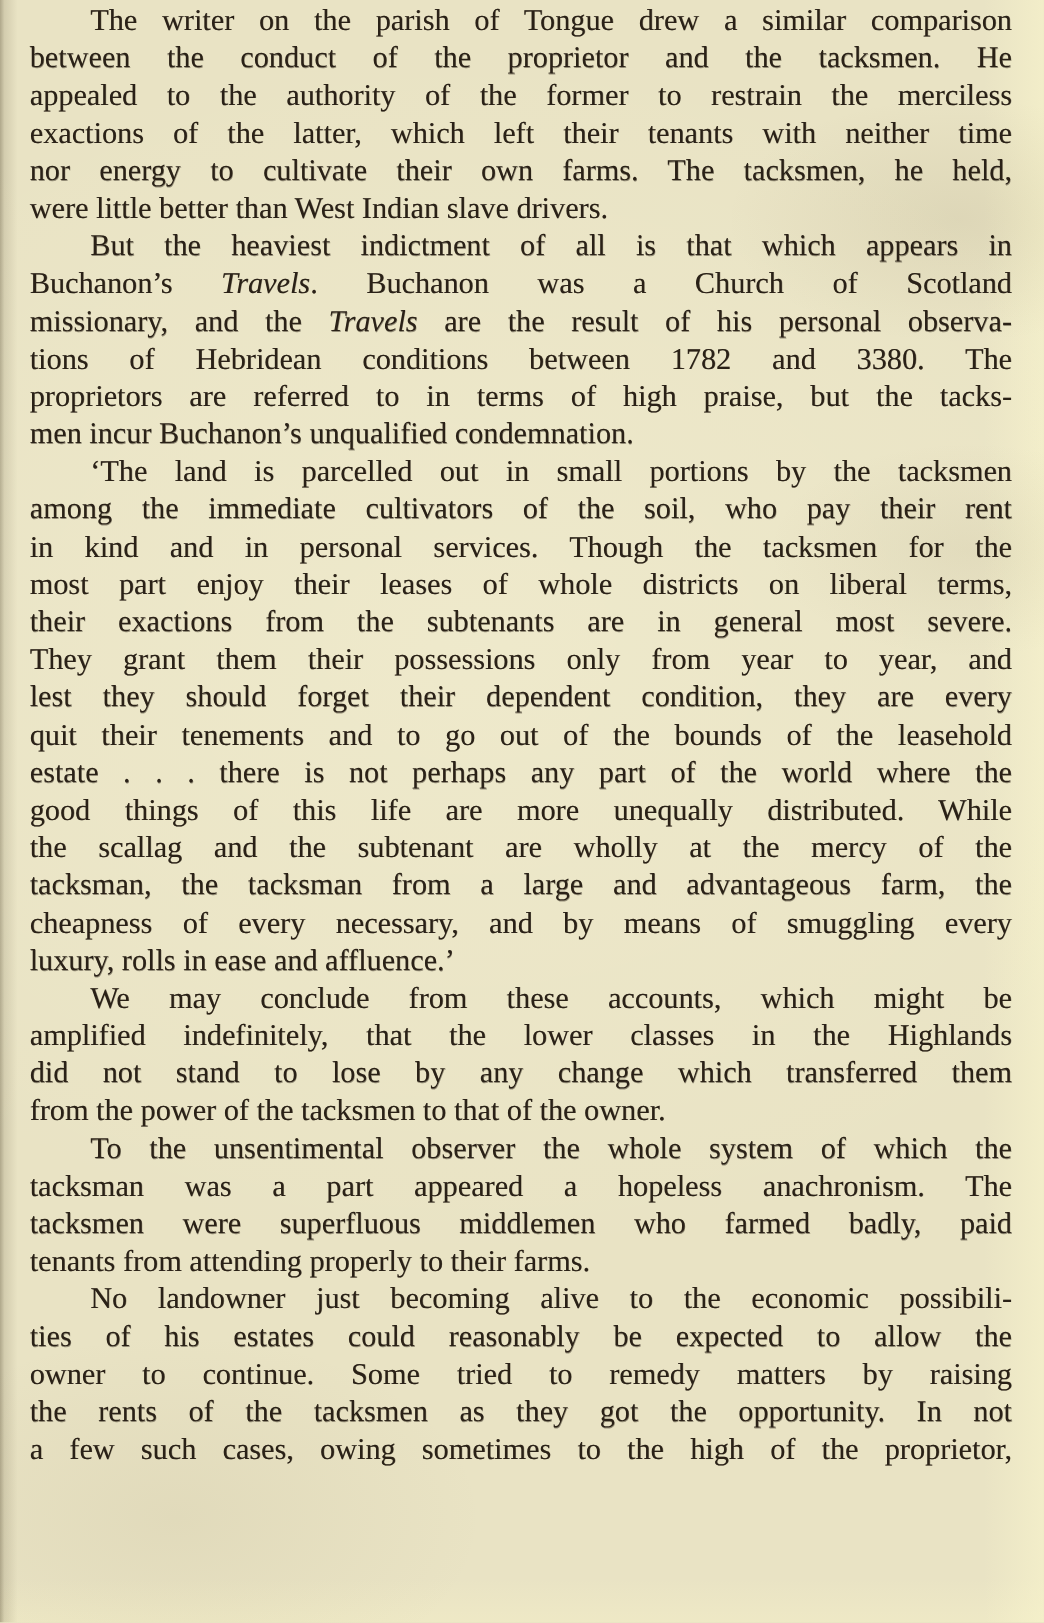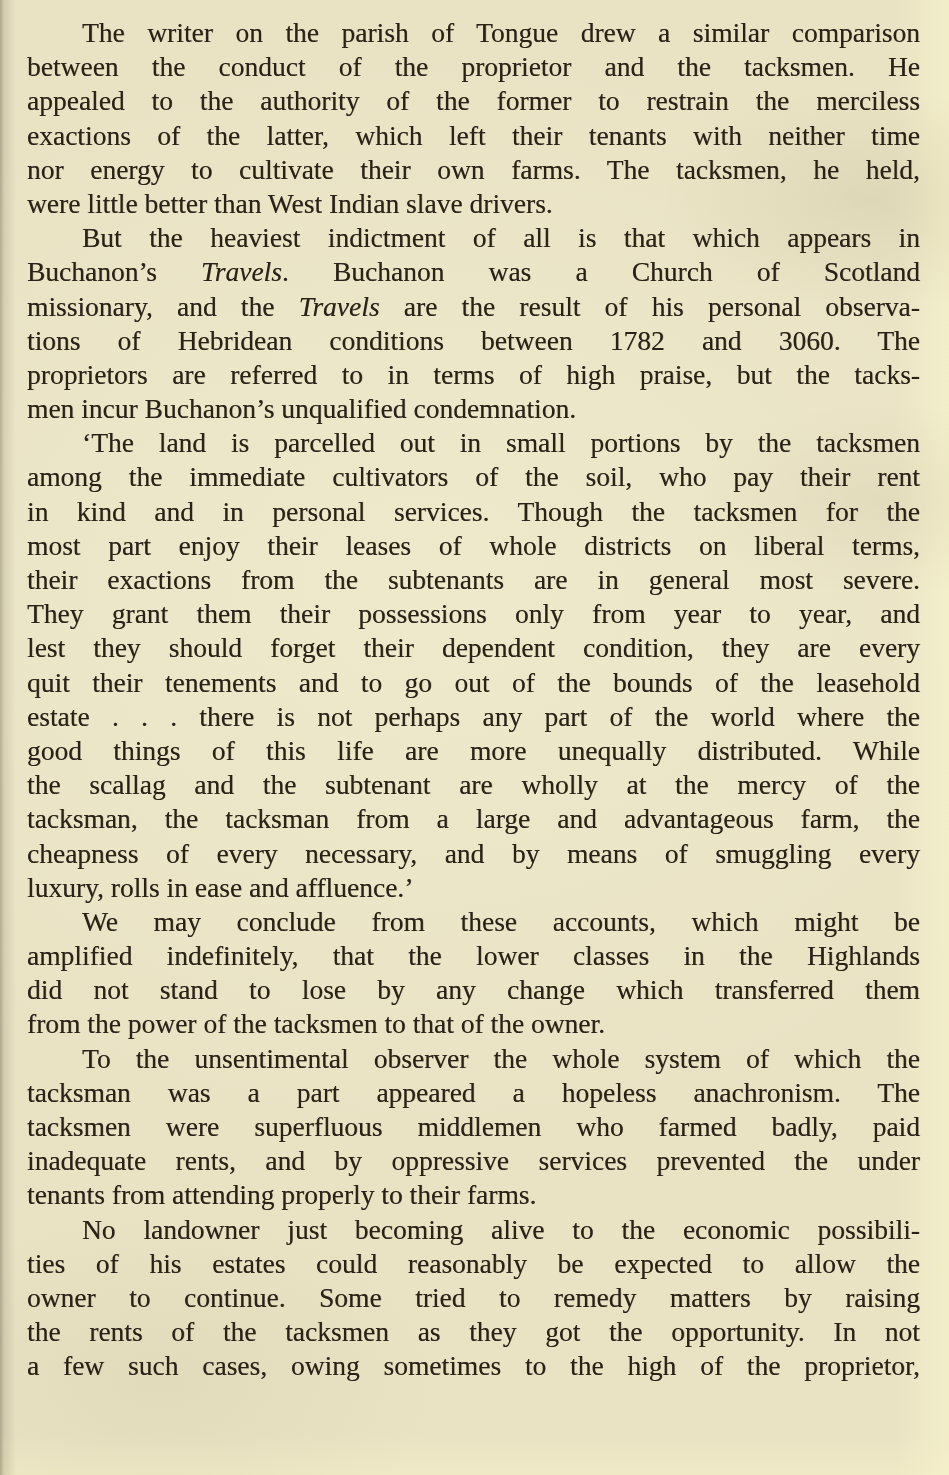--- a/index.html
+++ b/index.html
@@ -20,21 +20,21 @@
     background:
       radial-gradient(ellipse 300px 160px at 870px 200px, rgba(120,105,70,0.10), rgba(120,105,70,0) 70%),
       radial-gradient(ellipse 260px 140px at 880px 500px, rgba(120,105,70,0.08), rgba(120,105,70,0) 70%),
       radial-gradient(ellipse 400px 240px at 160px 1380px, rgba(130,115,80,0.08), rgba(130,115,80,0) 70%),
       radial-gradient(ellipse 900px 700px at 45% 40%, rgba(255,252,225,0.25), rgba(255,252,225,0) 80%),
       linear-gradient(90deg, rgba(95,85,60,0.42) 0px, rgba(95,85,60,0.16) 4px, rgba(95,85,60,0.0) 16px),
       linear-gradient(270deg, rgba(250,246,205,0.55) 0px, rgba(250,246,205,0.0) 55px),
       linear-gradient(0deg, rgba(248,243,200,0.35) 0px, rgba(248,243,200,0.0) 40px),
       #e9e3c4;
     box-sizing: border-box;
-    padding: 16px 29px 0 27px;
+    padding: 1px 29px 0 27px;
   }
   .page-text {
     color: #2a2117;
     font-size: 27.5px;
     line-height: 34.2px;
     text-shadow: 0.4px 0.4px 0.5px rgba(42,33,23,0.45);
   }
   .paragraph {
     margin: 0;
   }
@@ -65,21 +65,21 @@
         <div class="line"><span>between the conduct of the proprietor and the tacksmen.  He</span></div>
         <div class="line"><span>appealed to the authority of the former to restrain the merciless</span></div>
         <div class="line"><span>exactions of the latter, which left their tenants with neither time</span></div>
         <div class="line"><span>nor energy to cultivate their own farms.  The tacksmen, he held,</span></div>
         <div class="line last"><span>were little better than West Indian slave drivers.</span></div>
       </div>
       <div class="paragraph">
         <div class="line first"><span>But the heaviest indictment of all is that which appears in</span></div>
         <div class="line"><span>Buchanon’s </span><i>Travels</i><span>.  Buchanon was a Church of Scotland</span></div>
         <div class="line"><span>missionary, and the </span><i>Travels</i><span> are the result of his personal observa-</span></div>
-        <div class="line"><span>tions of Hebridean conditions between 1782 and 3060.  The</span></div>
+        <div class="line"><span>tions of Hebridean conditions between 1782 and 3380.  The</span></div>
         <div class="line"><span>proprietors are referred to in terms of high praise, but the tacks-</span></div>
         <div class="line last"><span>men incur Buchanon’s unqualified condemnation.</span></div>
       </div>
       <div class="paragraph">
         <div class="line first"><span>‘The land is parcelled out in small portions by the tacksmen</span></div>
         <div class="line"><span>among the immediate cultivators of the soil, who pay their rent</span></div>
         <div class="line"><span>in kind and in personal services.  Though the tacksmen for the</span></div>
         <div class="line"><span>most part enjoy their leases of whole districts on liberal terms,</span></div>
         <div class="line"><span>their exactions from the subtenants are in general most severe.</span></div>
         <div class="line"><span>They grant them their possessions only from year to year, and</span></div>
@@ -95,21 +95,20 @@
       <div class="paragraph">
         <div class="line first"><span>We may conclude from these accounts, which might be</span></div>
         <div class="line"><span>amplified indefinitely, that the lower classes in the Highlands</span></div>
         <div class="line"><span>did not stand to lose by any change which transferred them</span></div>
         <div class="line last"><span>from the power of the tacksmen to that of the owner.</span></div>
       </div>
       <div class="paragraph">
         <div class="line first"><span>To the unsentimental observer the whole system of which the</span></div>
         <div class="line"><span>tacksman was a part appeared a hopeless anachronism.  The</span></div>
         <div class="line"><span>tacksmen were superfluous middlemen who farmed badly, paid</span></div>
-        <div class="line"><span>inadequate rents, and by oppressive services prevented the under</span></div>
         <div class="line last"><span>tenants from attending properly to their farms.</span></div>
       </div>
       <div class="paragraph">
         <div class="line first"><span>No landowner just becoming alive to the economic possibili-</span></div>
         <div class="line"><span>ties of his estates could reasonably be expected to allow the</span></div>
         <div class="line"><span>owner to continue.  Some tried to remedy matters by raising</span></div>
         <div class="line"><span>the rents of the tacksmen as they got the opportunity.  In not</span></div>
         <div class="line"><span>a few such cases, owing sometimes to the high of the proprietor,</span></div>
       </div>
     </div>

